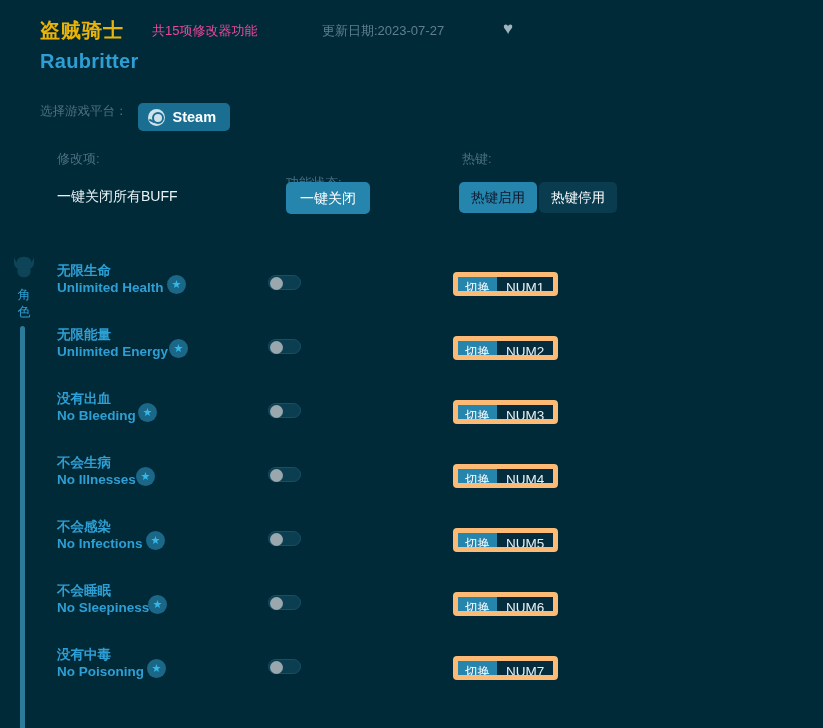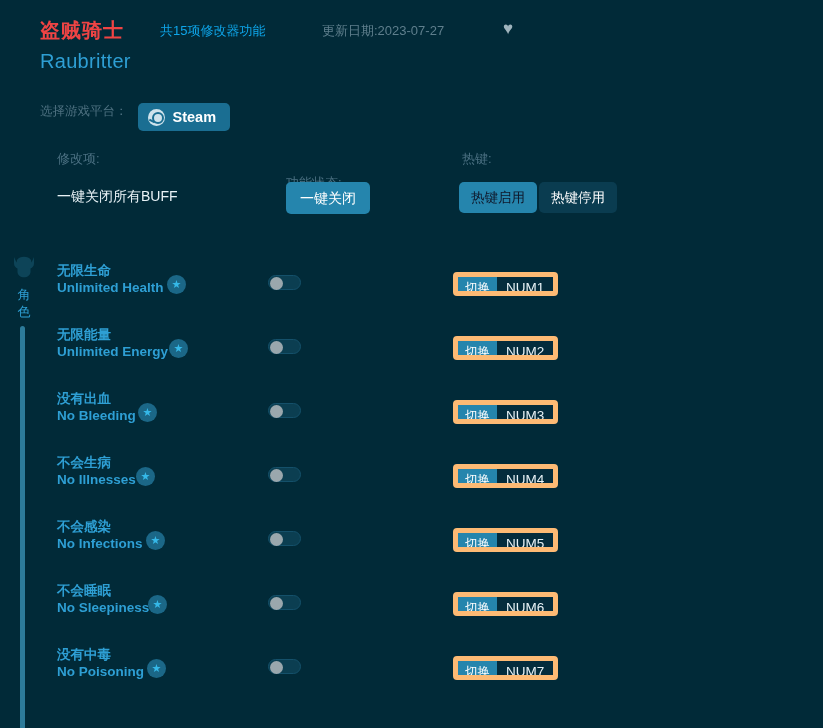--- a/index.html
+++ b/index.html
@@ -9,29 +9,29 @@
     background: #012a38;
     font-family: "Liberation Sans", "DejaVu Sans", sans-serif;
     overflow: hidden;
   }
   .app { position: relative; width: 823px; height: 728px; background: #012a38; }
 
   
   .header { position: absolute; left: 0; top: 0; width: 823px; height: 92px; }
   .title-cn {
     position: absolute; left: 40px; top: 17px;
-    font-size: 20px; font-weight: bold; color: #ef4444; letter-spacing: 1px;
+    font-size: 20px; font-weight: bold; color: #eab308; letter-spacing: 1px;
   }
   .title-en {
     position: absolute; left: 40px; top: 50px;
-    font-size: 20px; font-weight: normal; color: #2e9fd4; letter-spacing: 0.3px;
+    font-size: 20px; font-weight: bold; color: #2e9fd4; letter-spacing: 0.3px;
   }
   .meta-count {
-    position: absolute; left: 160px; top: 22px;
-    font-size: 13px; color: #0ea5e9;
+    position: absolute; left: 152px; top: 22px;
+    font-size: 13px; color: #ec4899;
   }
   .meta-date {
     position: absolute; left: 322px; top: 22px;
     font-size: 13px; color: #5f7f8d;
   }
   .fav-heart {
     position: absolute; left: 503px; top: 20px;
     font-size: 17px; color: #9fb4bd; line-height: 1;
   }
 

